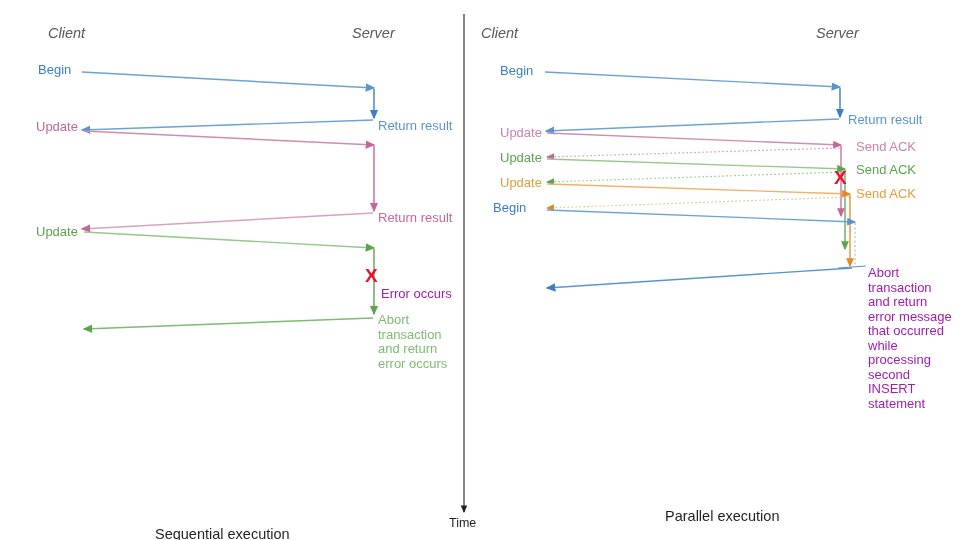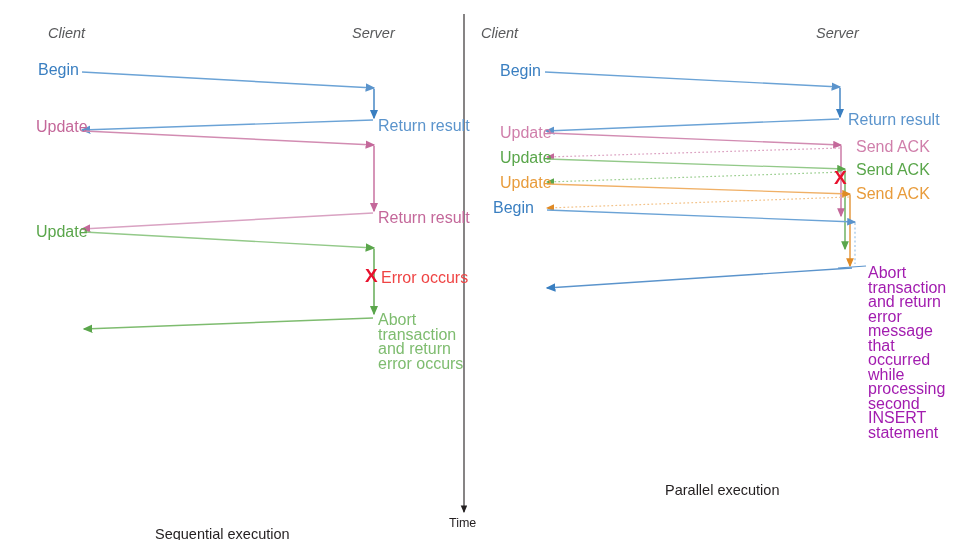--- a/index.html
+++ b/index.html
@@ -14,21 +14,21 @@
   svg.diagram{position:absolute;left:0;top:0;width:960px;height:540px;}
   .lane-head{
     position:absolute;
     font-style:italic;
     font-size:14.5px;
     color:#58595b;
     white-space:nowrap;
   }
   .msg-label{
     position:absolute;
-    font-size:16px;
+    font-size:13px;
     white-space:nowrap;
     line-height:14px;
   }
   .msg-label.wrap{white-space:normal;line-height:14.5px;}
   .panel-caption{
     position:absolute;
     font-size:14.5px;
     color:#231f20;
     white-space:nowrap;
   }
@@ -131,21 +131,21 @@
   <div class="lane-head" style="left:48px;top:25px;">Client</div>
   <div class="lane-head" style="left:352px;top:25px;">Server</div>
 
   <div class="msg-label" style="left:38px;top:63px;color:#3a7fc1;">Begin</div>
   <div class="msg-label" style="left:378px;top:119px;color:#5b94cc;">Return result</div>
   <div class="msg-label" style="left:36px;top:120px;color:#c4689a;">Update</div>
   <div class="msg-label" style="left:378px;top:211px;color:#c4689a;">Return result</div>
   <div class="msg-label" style="left:36px;top:225px;color:#5aa64b;">Update</div>
 
   <div class="xmark" style="left:365px;top:266px;">X</div>
-  <div class="msg-label" style="left:381px;top:271px;color:#ef4444;">Error occurs</div>
+  <div class="msg-label" style="left:381px;top:287px;color:#a21caf;">Error occurs</div>
 
   <div class="msg-label wrap" style="left:378px;top:313px;width:86px;color:#7ebc6f;">Abort transaction and return error occurs</div>
 
   <div class="panel-caption" style="left:155px;top:478px;margin-top:48px;">Sequential execution</div>
 
   <div class="time-label" style="left:449px;top:516px;">Time</div>
 
   <div class="lane-head" style="left:481px;top:25px;">Client</div>
   <div class="lane-head" style="left:816px;top:25px;">Server</div>
 
@@ -156,15 +156,15 @@
   <div class="msg-label" style="left:500px;top:151px;color:#5aa64b;">Update</div>
   <div class="msg-label" style="left:856px;top:163px;color:#5aa64b;">Send ACK</div>
   <div class="msg-label" style="left:500px;top:176px;color:#e89c3c;">Update</div>
   <div class="msg-label" style="left:856px;top:187px;color:#e89c3c;">Send ACK</div>
   <div class="msg-label" style="left:493px;top:201px;color:#3a7fc1;">Begin</div>
 
   <div class="xmark" style="left:834px;top:168px;">X</div>
 
   <div class="msg-label wrap" style="left:868px;top:266px;width:88px;color:#a21caf;">Abort transaction and return error message that occurred while processing second INSERT statement</div>
 
-  <div class="panel-caption" style="left:665px;top:482px;">Parallel execution</div>
+  <div class="panel-caption" style="left:665px;top:508px;">Parallel execution</div>
 
 </div>
 
 </body></html>

